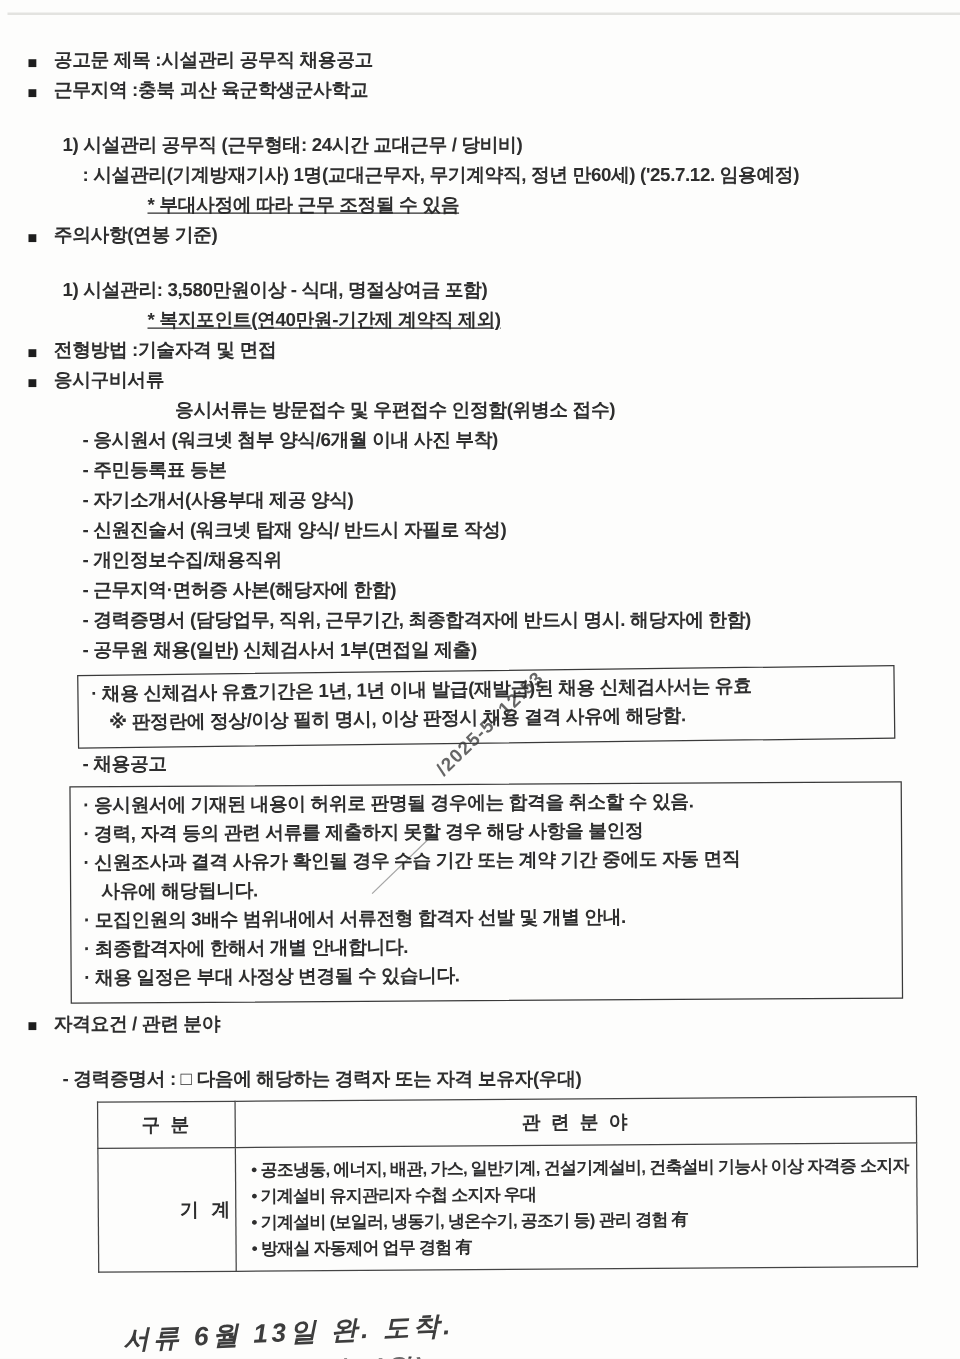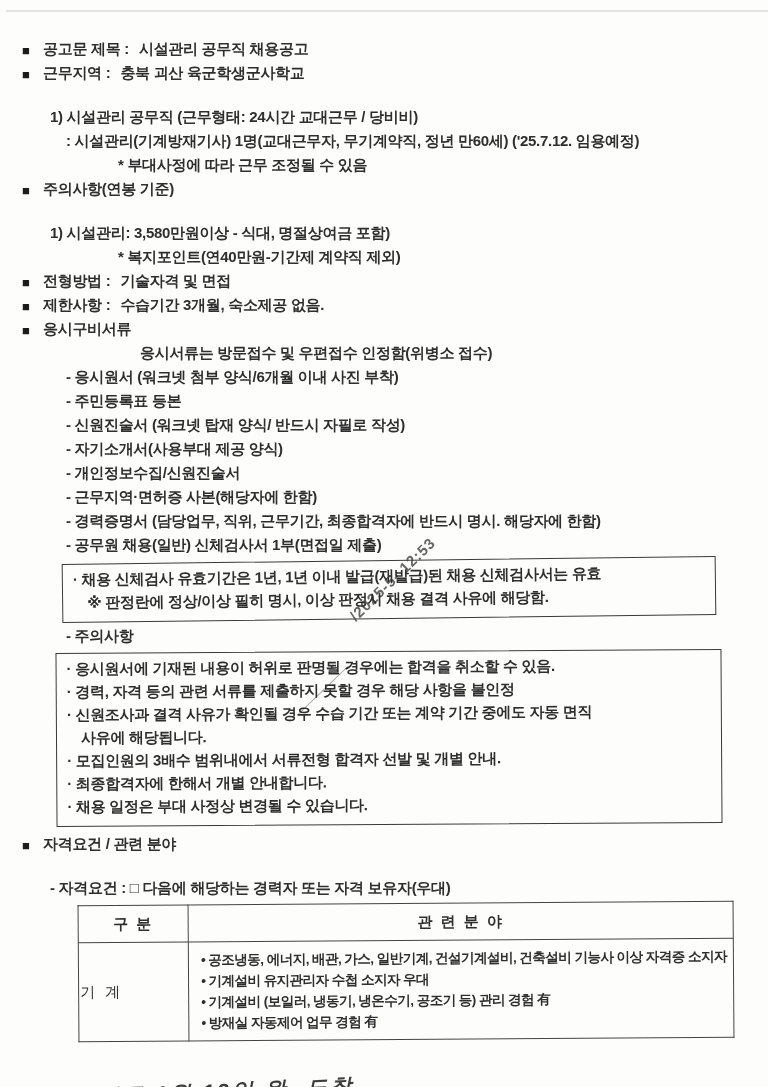--- a/index.html
+++ b/index.html
@@ -16,24 +16,24 @@
   }
   .scan-top-line{
     position:absolute;top:10px;left:6px;right:0;height:2px;
     background:#e3e3e0;
   }
   .content{position:absolute;top:40px;left:22px;right:12px;}
   .line{font-size:15px;font-weight:600;line-height:17px;margin-bottom:7px;letter-spacing:-0.3px;white-space:nowrap;}
   .bullet{display:inline-block;width:13px;height:13px;line-height:13px;font-size:13px;color:#1d1d1d;margin-right:8px;vertical-align:-1px;}
   .lv1{padding-left:28px;margin-top:27px;}
   .lv2{padding-left:44px;}
-  .lv3{padding-left:96px;}
+  .lv3{padding-left:96px;text-decoration:underline;}
   .lv2b{padding-left:118px;}
   .bold{font-weight:800;}
-  .gap-label{margin-right:10px;}
+  .gap-label{}
   .box{
     border:1.6px solid #3a3a3a;
     margin:4px 0 8px 40px;
     width:632px;
     padding:5px 10px 6px 10px;
     background:transparent;
   }
   .box1{transform:rotate(-0.7deg);}
   .box2{transform:rotate(-0.35deg);width:644px;margin-left:34px;}
   .box .line{margin-bottom:4px;line-height:19px;}
@@ -43,21 +43,21 @@
     border-collapse:collapse;
     margin:6px 0 0 56px;
     width:656px;
     transform:rotate(-0.4deg);
   }
   .qual-table th,.qual-table td{
     border:1.6px solid #444;
     font-size:15px;
   }
   .qual-table th{font-weight:700;letter-spacing:2px;height:34px;text-align:center;}
-  .qual-table .col1{width:148px;text-align:left;font-weight:400;letter-spacing:3px;}
+  .qual-table .col1{width:148px;text-align:right;font-weight:700;letter-spacing:3px;}
   .qual-table td.fields{padding:7px 6px 7px 12px;}
   .qual-table .fline{font-size:13.6px;font-weight:700;line-height:21px;letter-spacing:-0.6px;white-space:nowrap;}
   .handwriting{margin:30px 0 0 52px;color:#3d3d3d;}
   .hw{
     font-size:21px;font-weight:600;font-style:italic;
     letter-spacing:3px;line-height:26px;margin-bottom:8px;
     white-space:nowrap;
   }
   .hw1{transform:rotate(-2.5deg);padding-left:24px;}
   .hw2{transform:rotate(-1.5deg);}
@@ -103,57 +103,54 @@
       <span class="bullet">■</span><span>주의사항(연봉 기준)</span>
     </div>
     <div class="line lv1">1) 시설관리: 3,580만원이상 - 식대, 명절상여금 포함)</div>
     <div class="line lv3">* 복지포인트(연40만원-기간제 계약직 제외)</div>
 
     <div class="line">
       <span class="bullet">■</span><span class="gap-label">전형방법 :</span><span>기술자격 및 면접</span>
     </div>
 
     <div class="line">
-      <span class="bullet">■</span><span class="gap-label">제한사항 :</span><span>수습기간 3개월, 숙소제공 없음.</span>
-    </div>
-    <div class="line">
       <span class="bullet">■</span><span>응시구비서류</span>
     </div>
 
     <div class="line lv2b">응시서류는 방문접수 및 우편접수 인정함(위병소 접수)</div>
     <div class="line lv2">- 응시원서 (워크넷 첨부 양식/6개월 이내 사진 부착)</div>
     <div class="line lv2">- 주민등록표 등본</div>
+    <div class="line lv2">- 자기소개서(사용부대 제공 양식)</div>
     <div class="line lv2">- 신원진술서 (워크넷 탑재 양식/ 반드시 자필로 작성)</div>
-    <div class="line lv2">- 자기소개서(사용부대 제공 양식)</div>
-    <div class="line lv2">- 개인정보수집/신원진술서</div>
+    <div class="line lv2">- 개인정보수집/채용직위</div>
     <div class="line lv2">- 근무지역·면허증 사본(해당자에 한함)</div>
     <div class="line lv2">- 경력증명서 (담당업무, 직위, 근무기간, 최종합격자에 반드시 명시. 해당자에 한함)</div>
     <div class="line lv2">- 공무원 채용(일반) 신체검사서 1부(면접일 제출)</div>
 
     <div class="box box1">
       <div class="line bold">· 채용 신체검사 유효기간은 1년, 1년 이내 발급(재발급)된 채용 신체검사서는 유효</div>
       <div class="line bold cont">※ 판정란에 정상/이상 필히 명시, 이상 판정시 채용 결격 사유에 해당함.</div>
     </div>
 
-    <div class="line lv2 caution-head">- 주의사항</div>
+    <div class="line lv2 caution-head">- 채용공고</div>
 
     <div class="box box2">
       <div class="line bold">· 응시원서에 기재된 내용이 허위로 판명될 경우에는 합격을 취소할 수 있음.</div>
       <div class="line bold">· 경력, 자격 등의 관련 서류를 제출하지 못할 경우 해당 사항을 불인정</div>
       <div class="line bold">· 신원조사과 결격 사유가 확인될 경우 수습 기간 또는 계약 기간 중에도 자동 면직</div>
       <div class="line bold cont">사유에 해당됩니다.</div>
       <div class="line bold">· 모집인원의 3배수 범위내에서 서류전형 합격자 선발 및 개별 안내.</div>
       <div class="line bold">· 최종합격자에 한해서 개별 안내합니다.</div>
       <div class="line bold">· 채용 일정은 부대 사정상 변경될 수 있습니다.</div>
     </div>
 
     <div class="line" style="margin-top:10px;">
       <span class="bullet">■</span><span>자격요건 / 관련 분야</span>
     </div>
-    <div class="line lv1">- 자격요건 : □ 다음에 해당하는 경력자 또는 자격 보유자(우대)</div>
+    <div class="line lv1">- 경력증명서 : □ 다음에 해당하는 경력자 또는 자격 보유자(우대)</div>
 
     <table class="qual-table">
       <tbody>
           <tr>
         <th class="col1h">구 분</th>
         <th>관 련 분 야</th>
       </tr>
       <tr>
         <td class="col1">기 계</td>
         <td class="fields">

